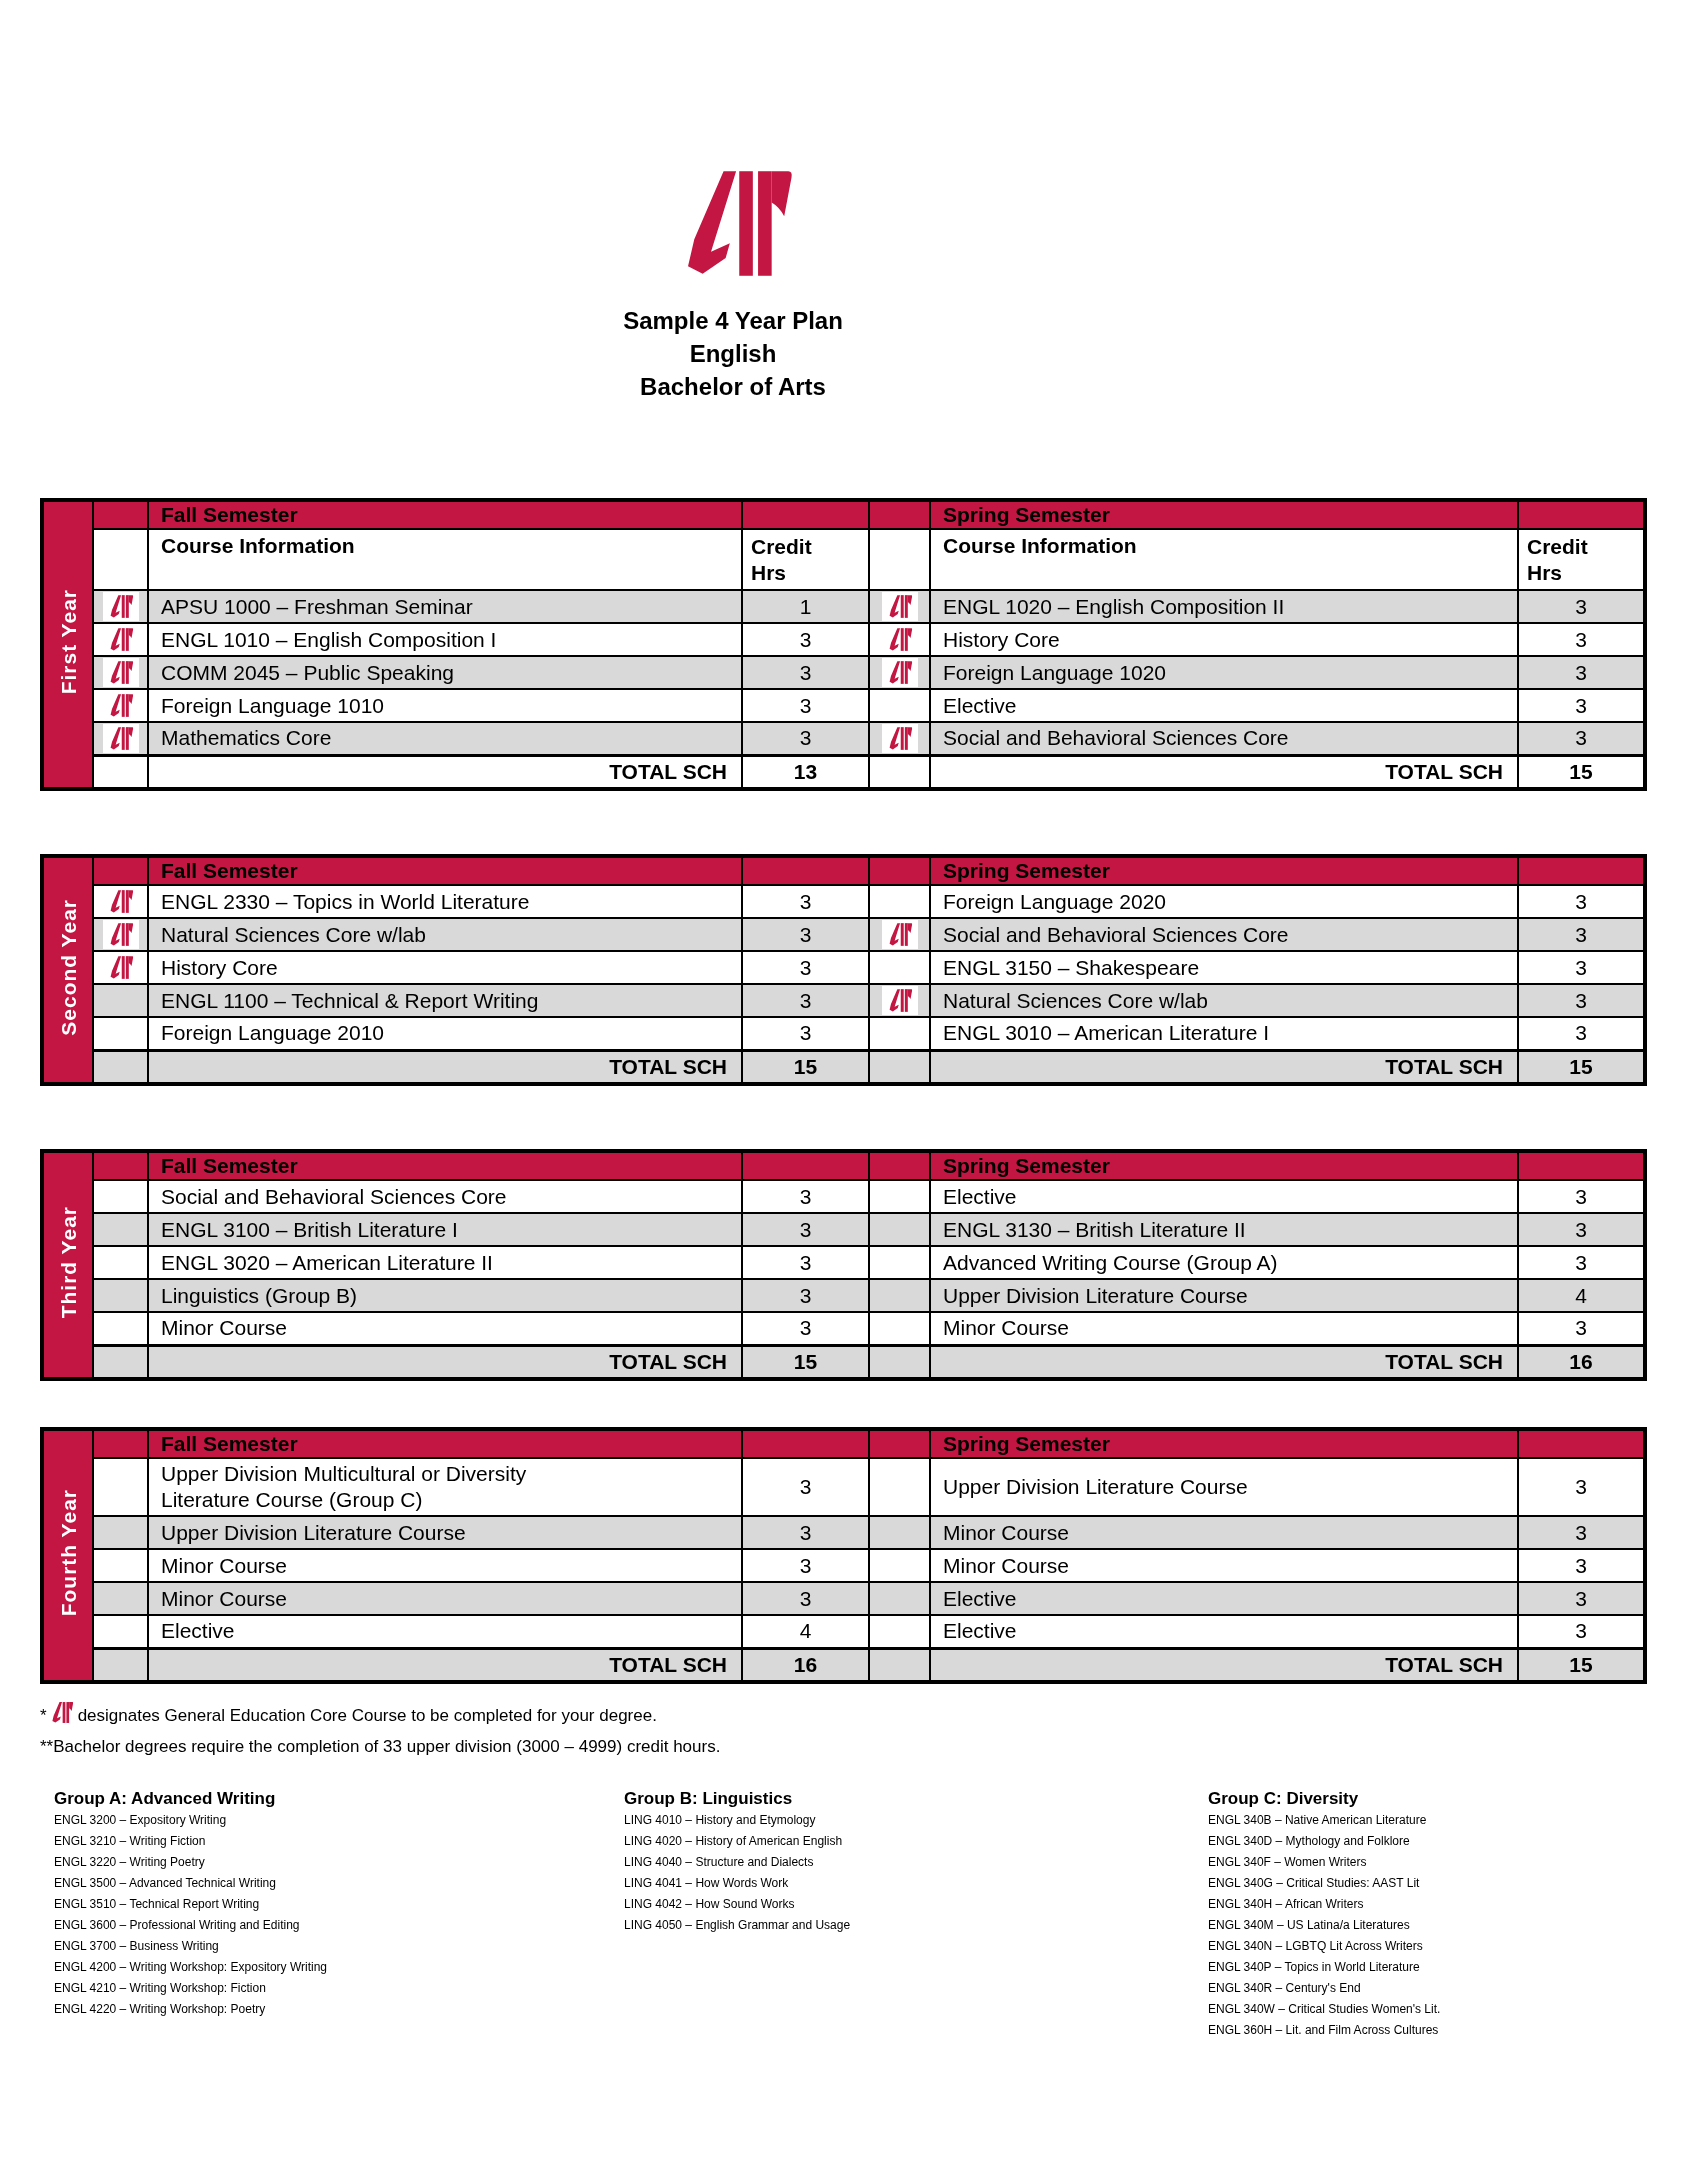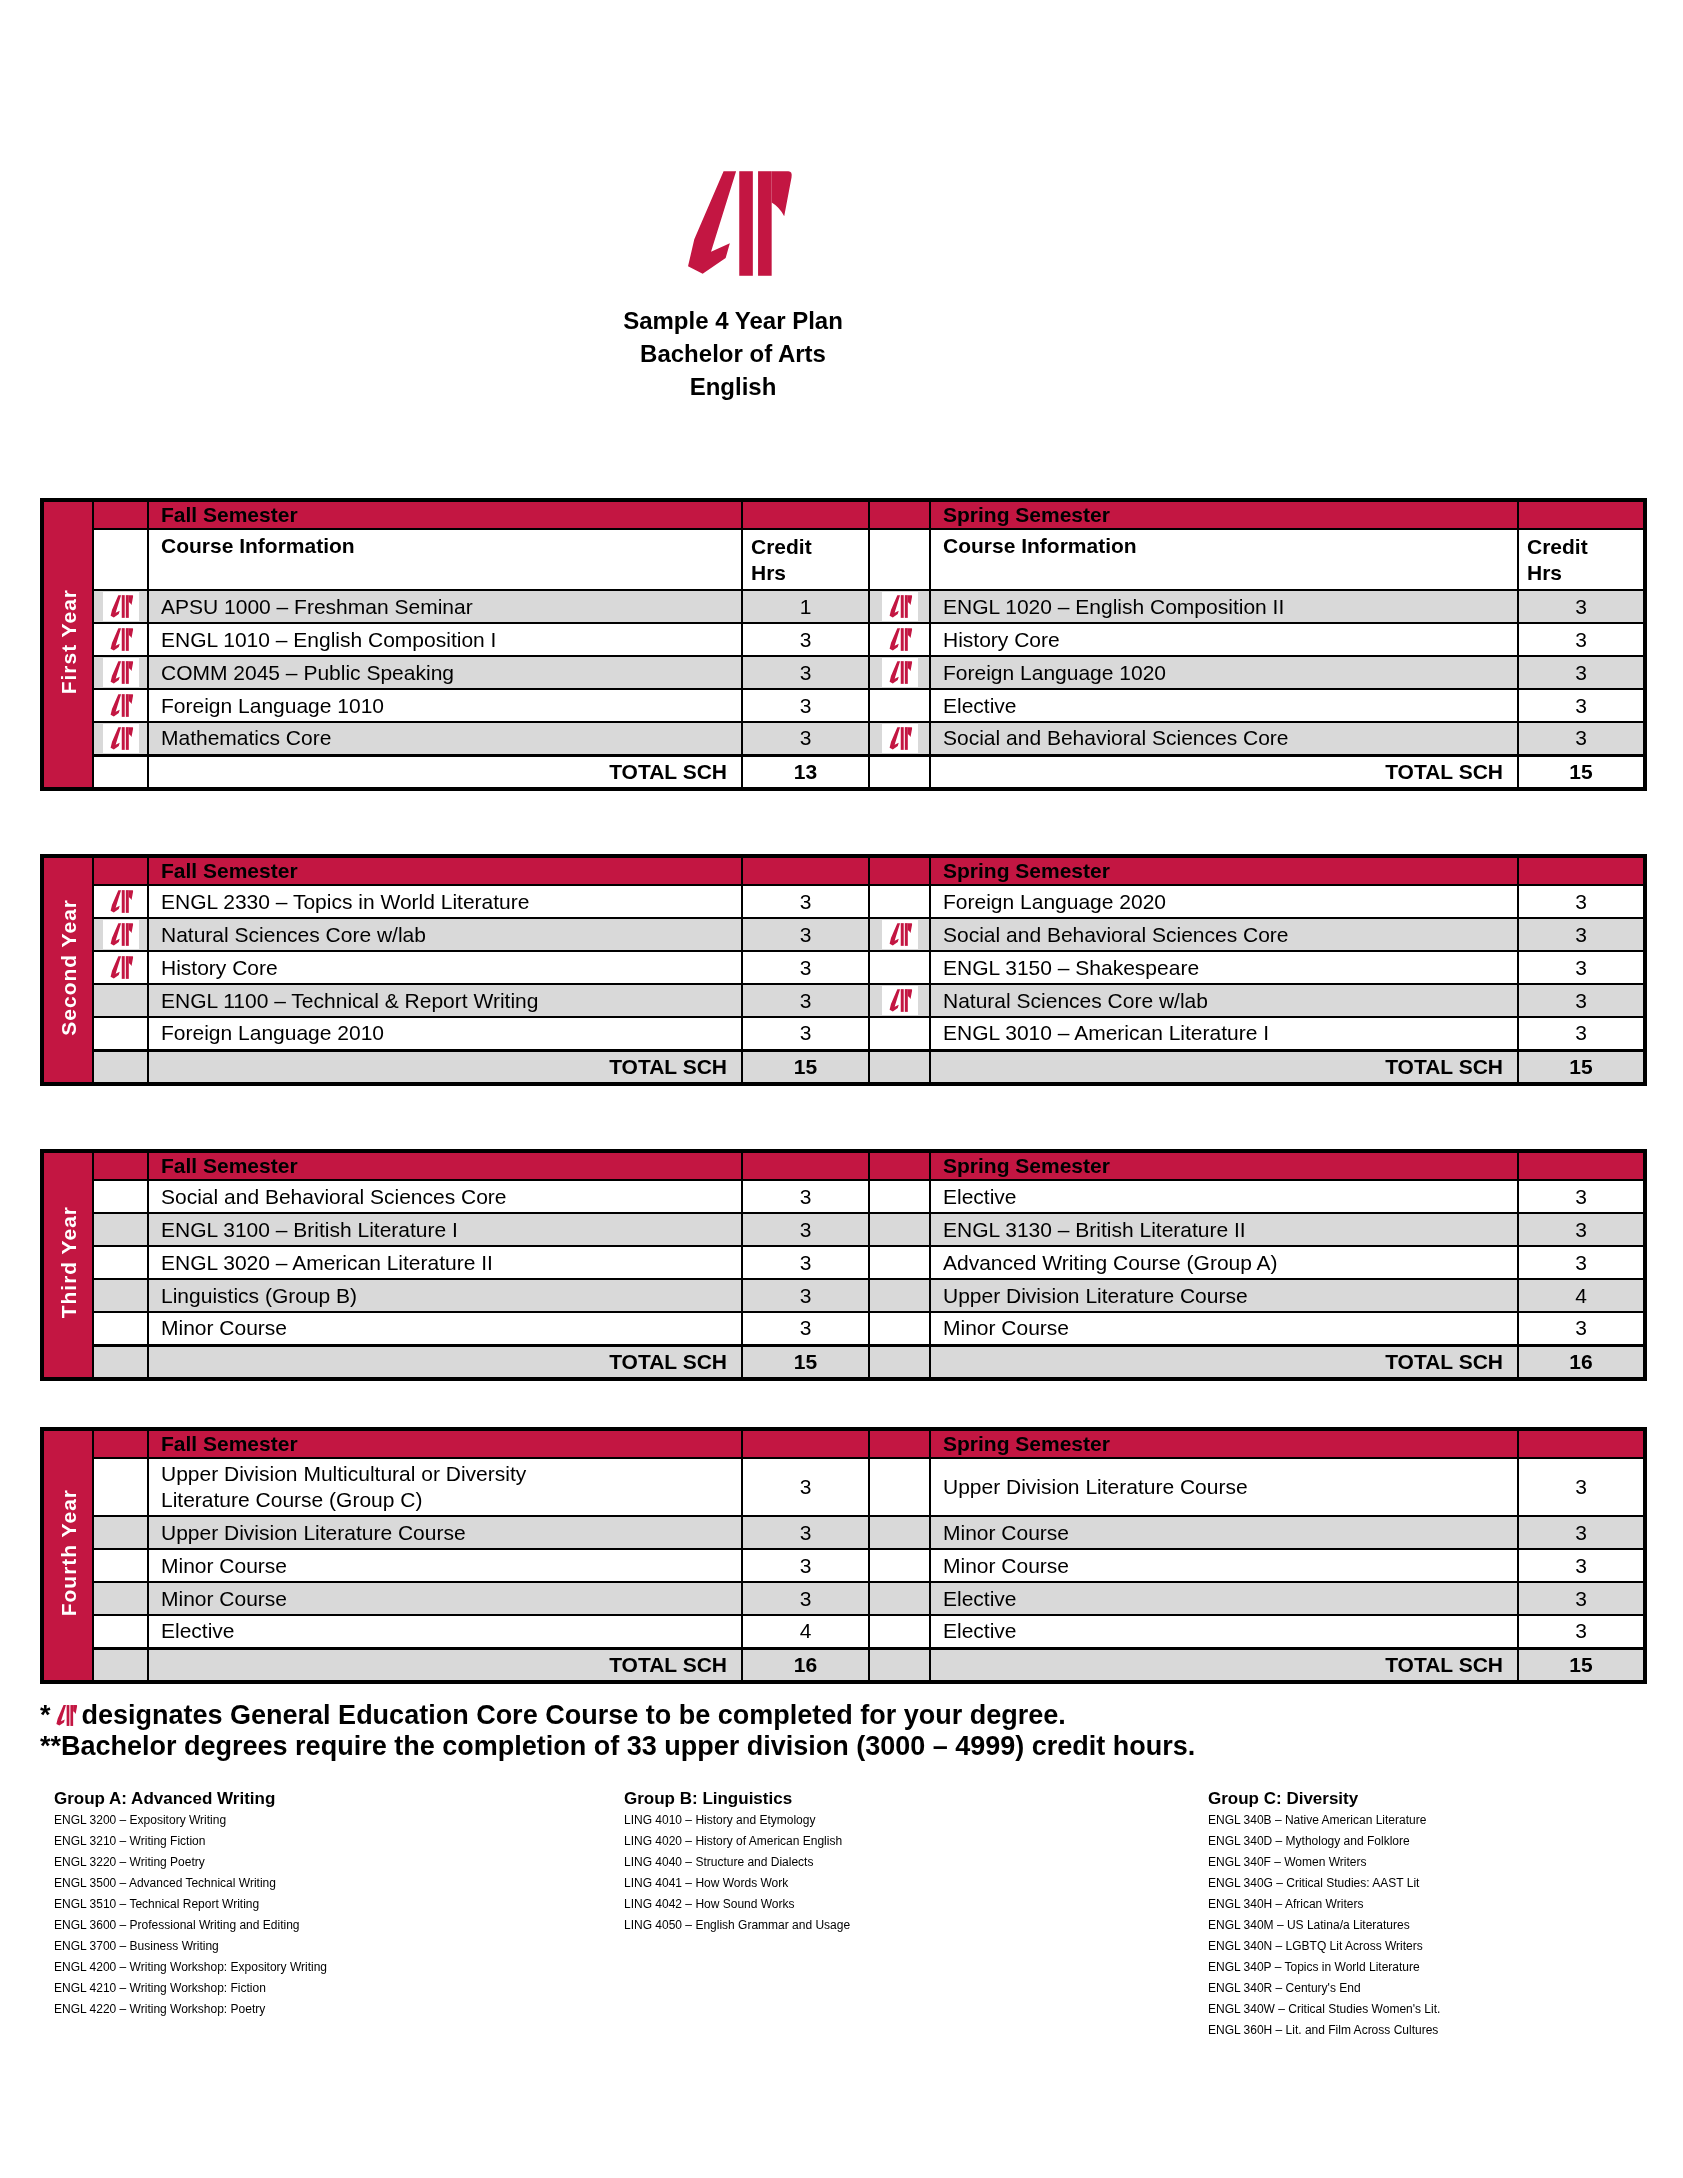--- a/index.html
+++ b/index.html
@@ -43,21 +43,21 @@
   .ap-chip{display:flex; align-items:center; justify-content:center;
     width:36px; height:29px; margin:0 auto; background:#fff;}
   .ap-icon{width:27px; height:25px; fill:var(--ap-red); display:block;}
   tr.total-row td{height:34px; border-top:3px solid #000; font-weight:bold;}
   tr.total-row td.total-label{text-align:right; padding-right:14px;}
   tr.total-row td.total-value{text-align:center;}
   .tgap{height:63px;} .tgap.small{height:46px;}
 
   
   #footnotes{margin-top:16px;}
-  .footnote{font-size:27px; line-height:31px;font-weight:bold;}
+  .footnote{font-size:17px; line-height:31px;}
   .footnote .fn-icon{width:25px; height:23px; fill:var(--ap-red); vertical-align:-3px; margin:0 4px 0 2px;}
 
   
   #groups{display:flex; margin-top:26px; padding-left:14px;}
   .group{flex:0 0 auto;}
   .group.a{width:570px;} .group.b{width:584px;} .group.c{width:396px;}
   .group-title{font-weight:bold; font-size:17px; line-height:21px; margin-bottom:1px;}
   .group-item{font-size:12px; line-height:21px; white-space:nowrap;}
 </style>
 </head>
@@ -73,22 +73,22 @@
 </svg>
 
 <div class="page">
 
   <div class="header">
     <svg class="logo" viewBox="0 0 115 110">
         <use href="#apmark"></use>
       </svg>
     <div class="title-block">
       <div>Sample 4 Year Plan</div>
+      <div>English</div>
       <div>Bachelor of Arts</div>
-      <div>English</div>
     </div>
   </div>
 
   <div id="year-tables">
       <table class="yt">
         <colgroup>
           <col style="width: 51px;">
           <col style="width: 55px;">
           <col style="width: 594px;">
           <col style="width: 127px;">

